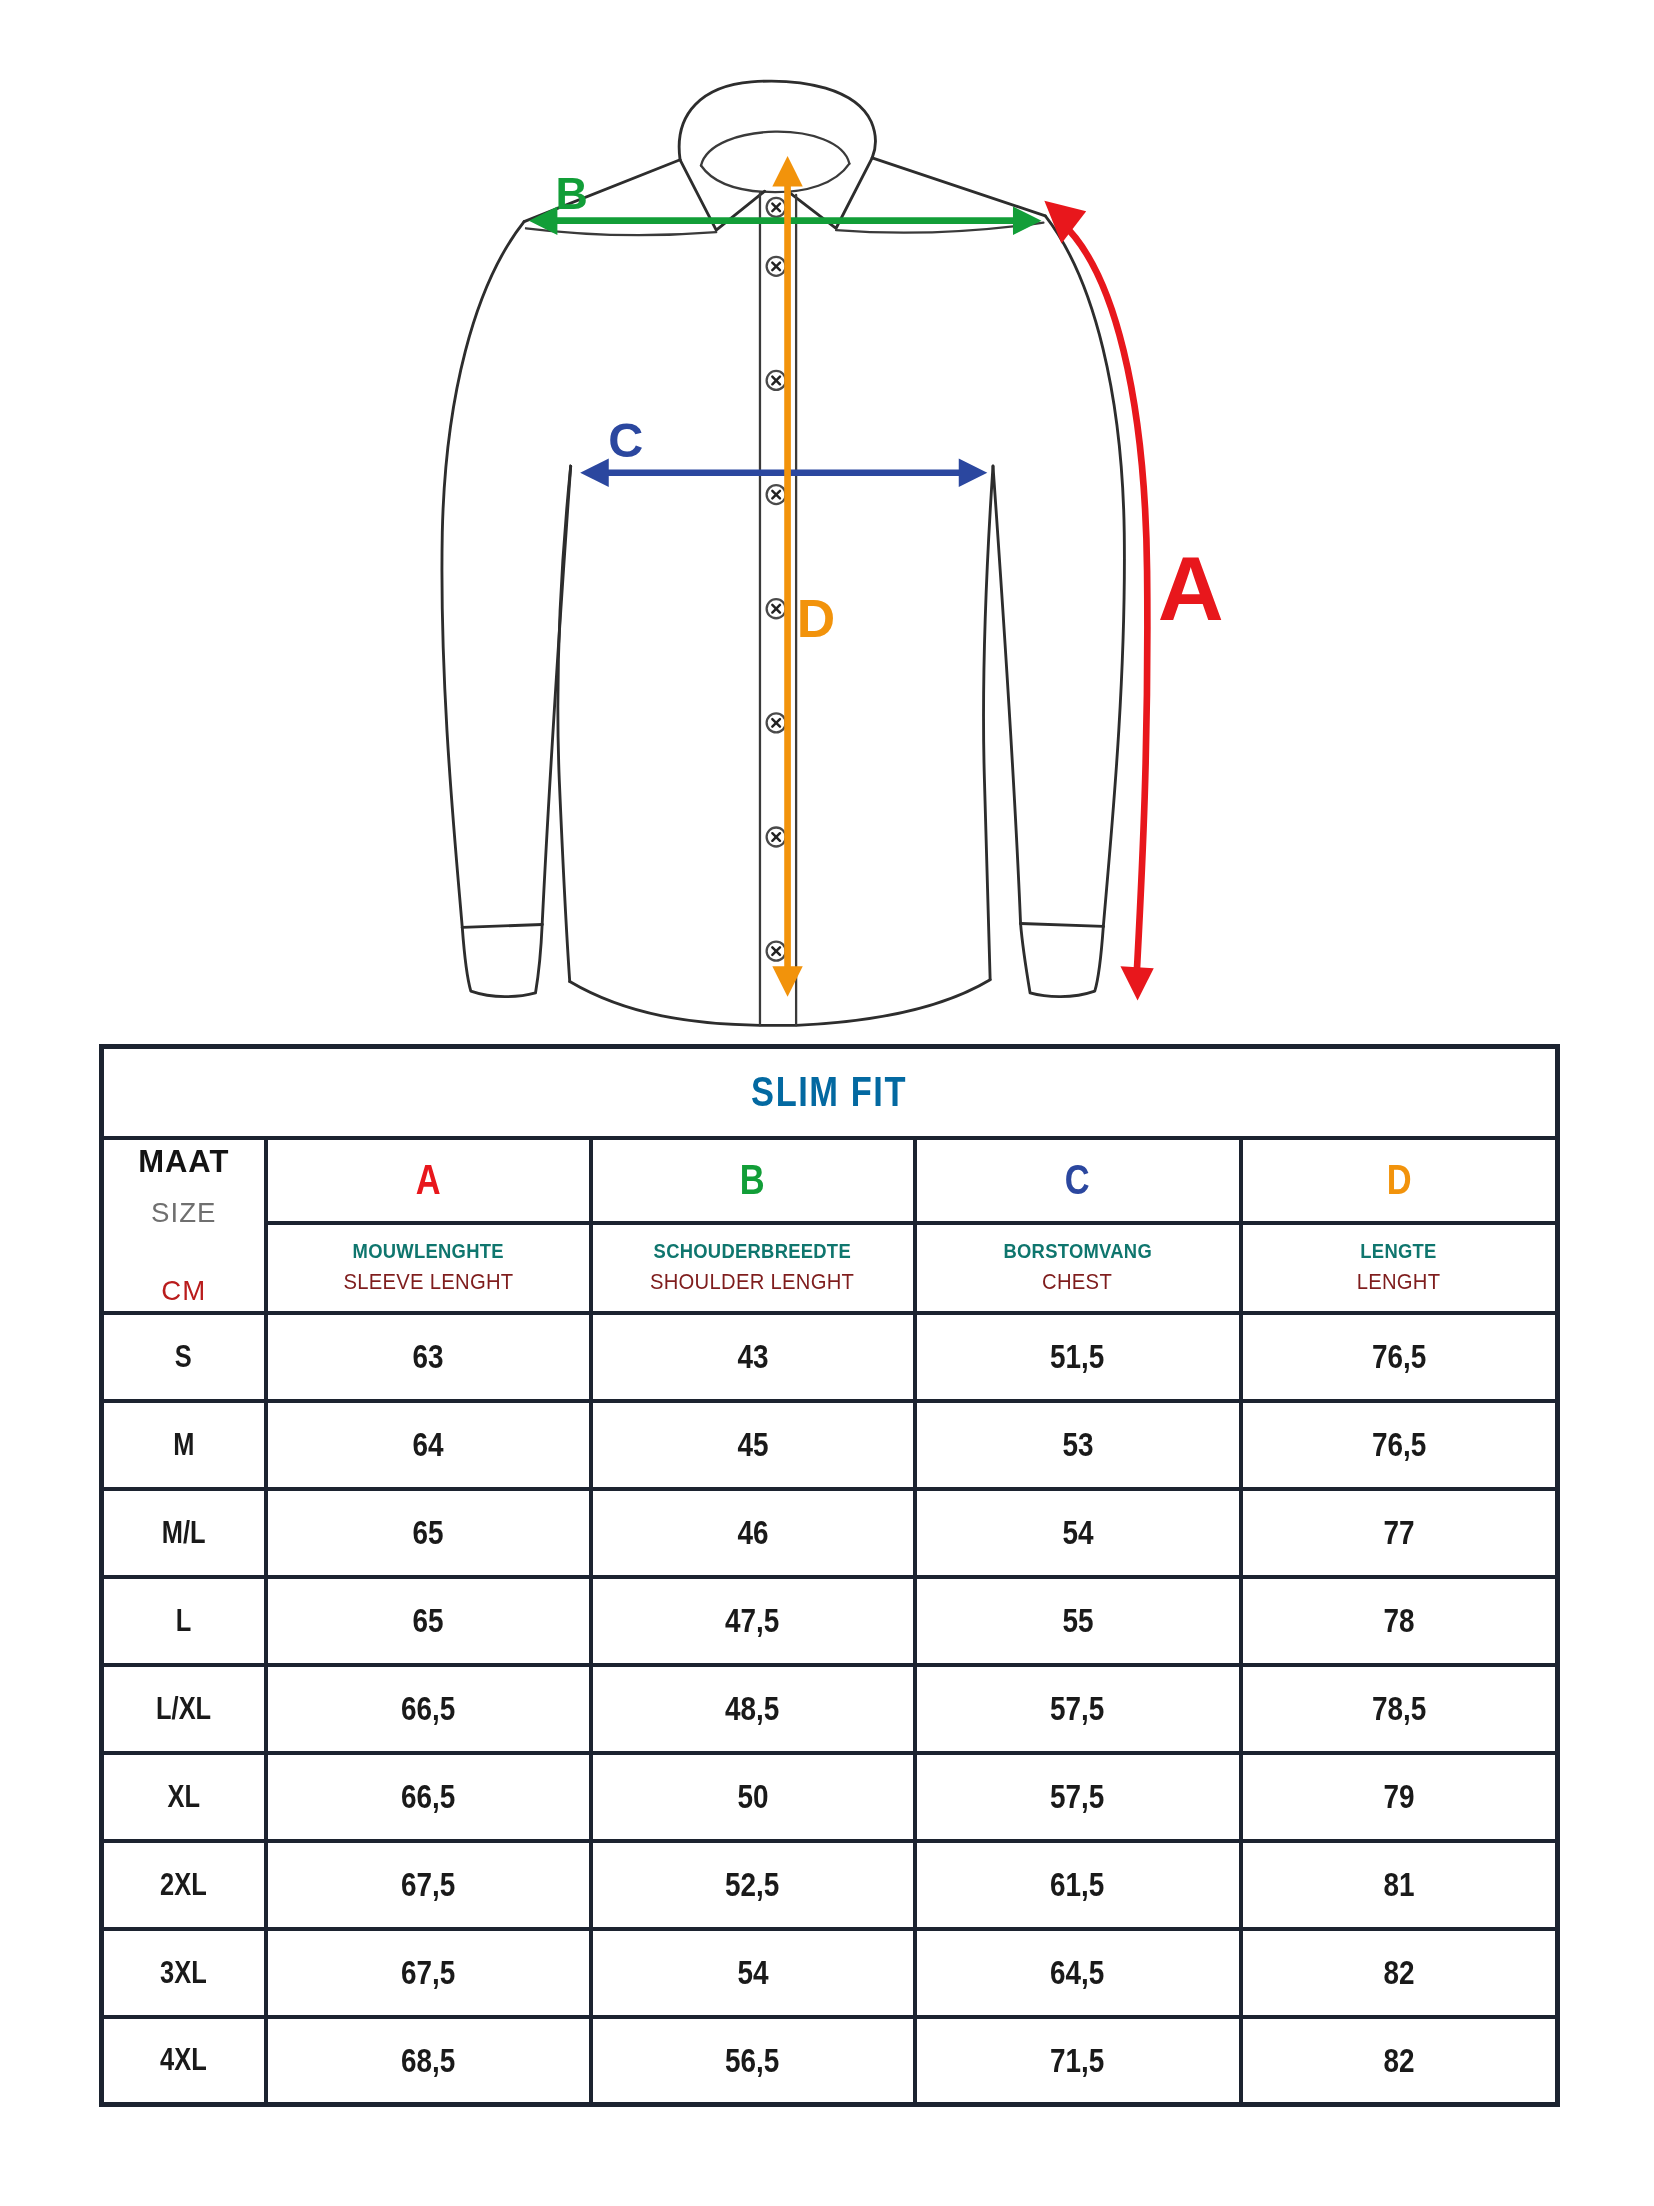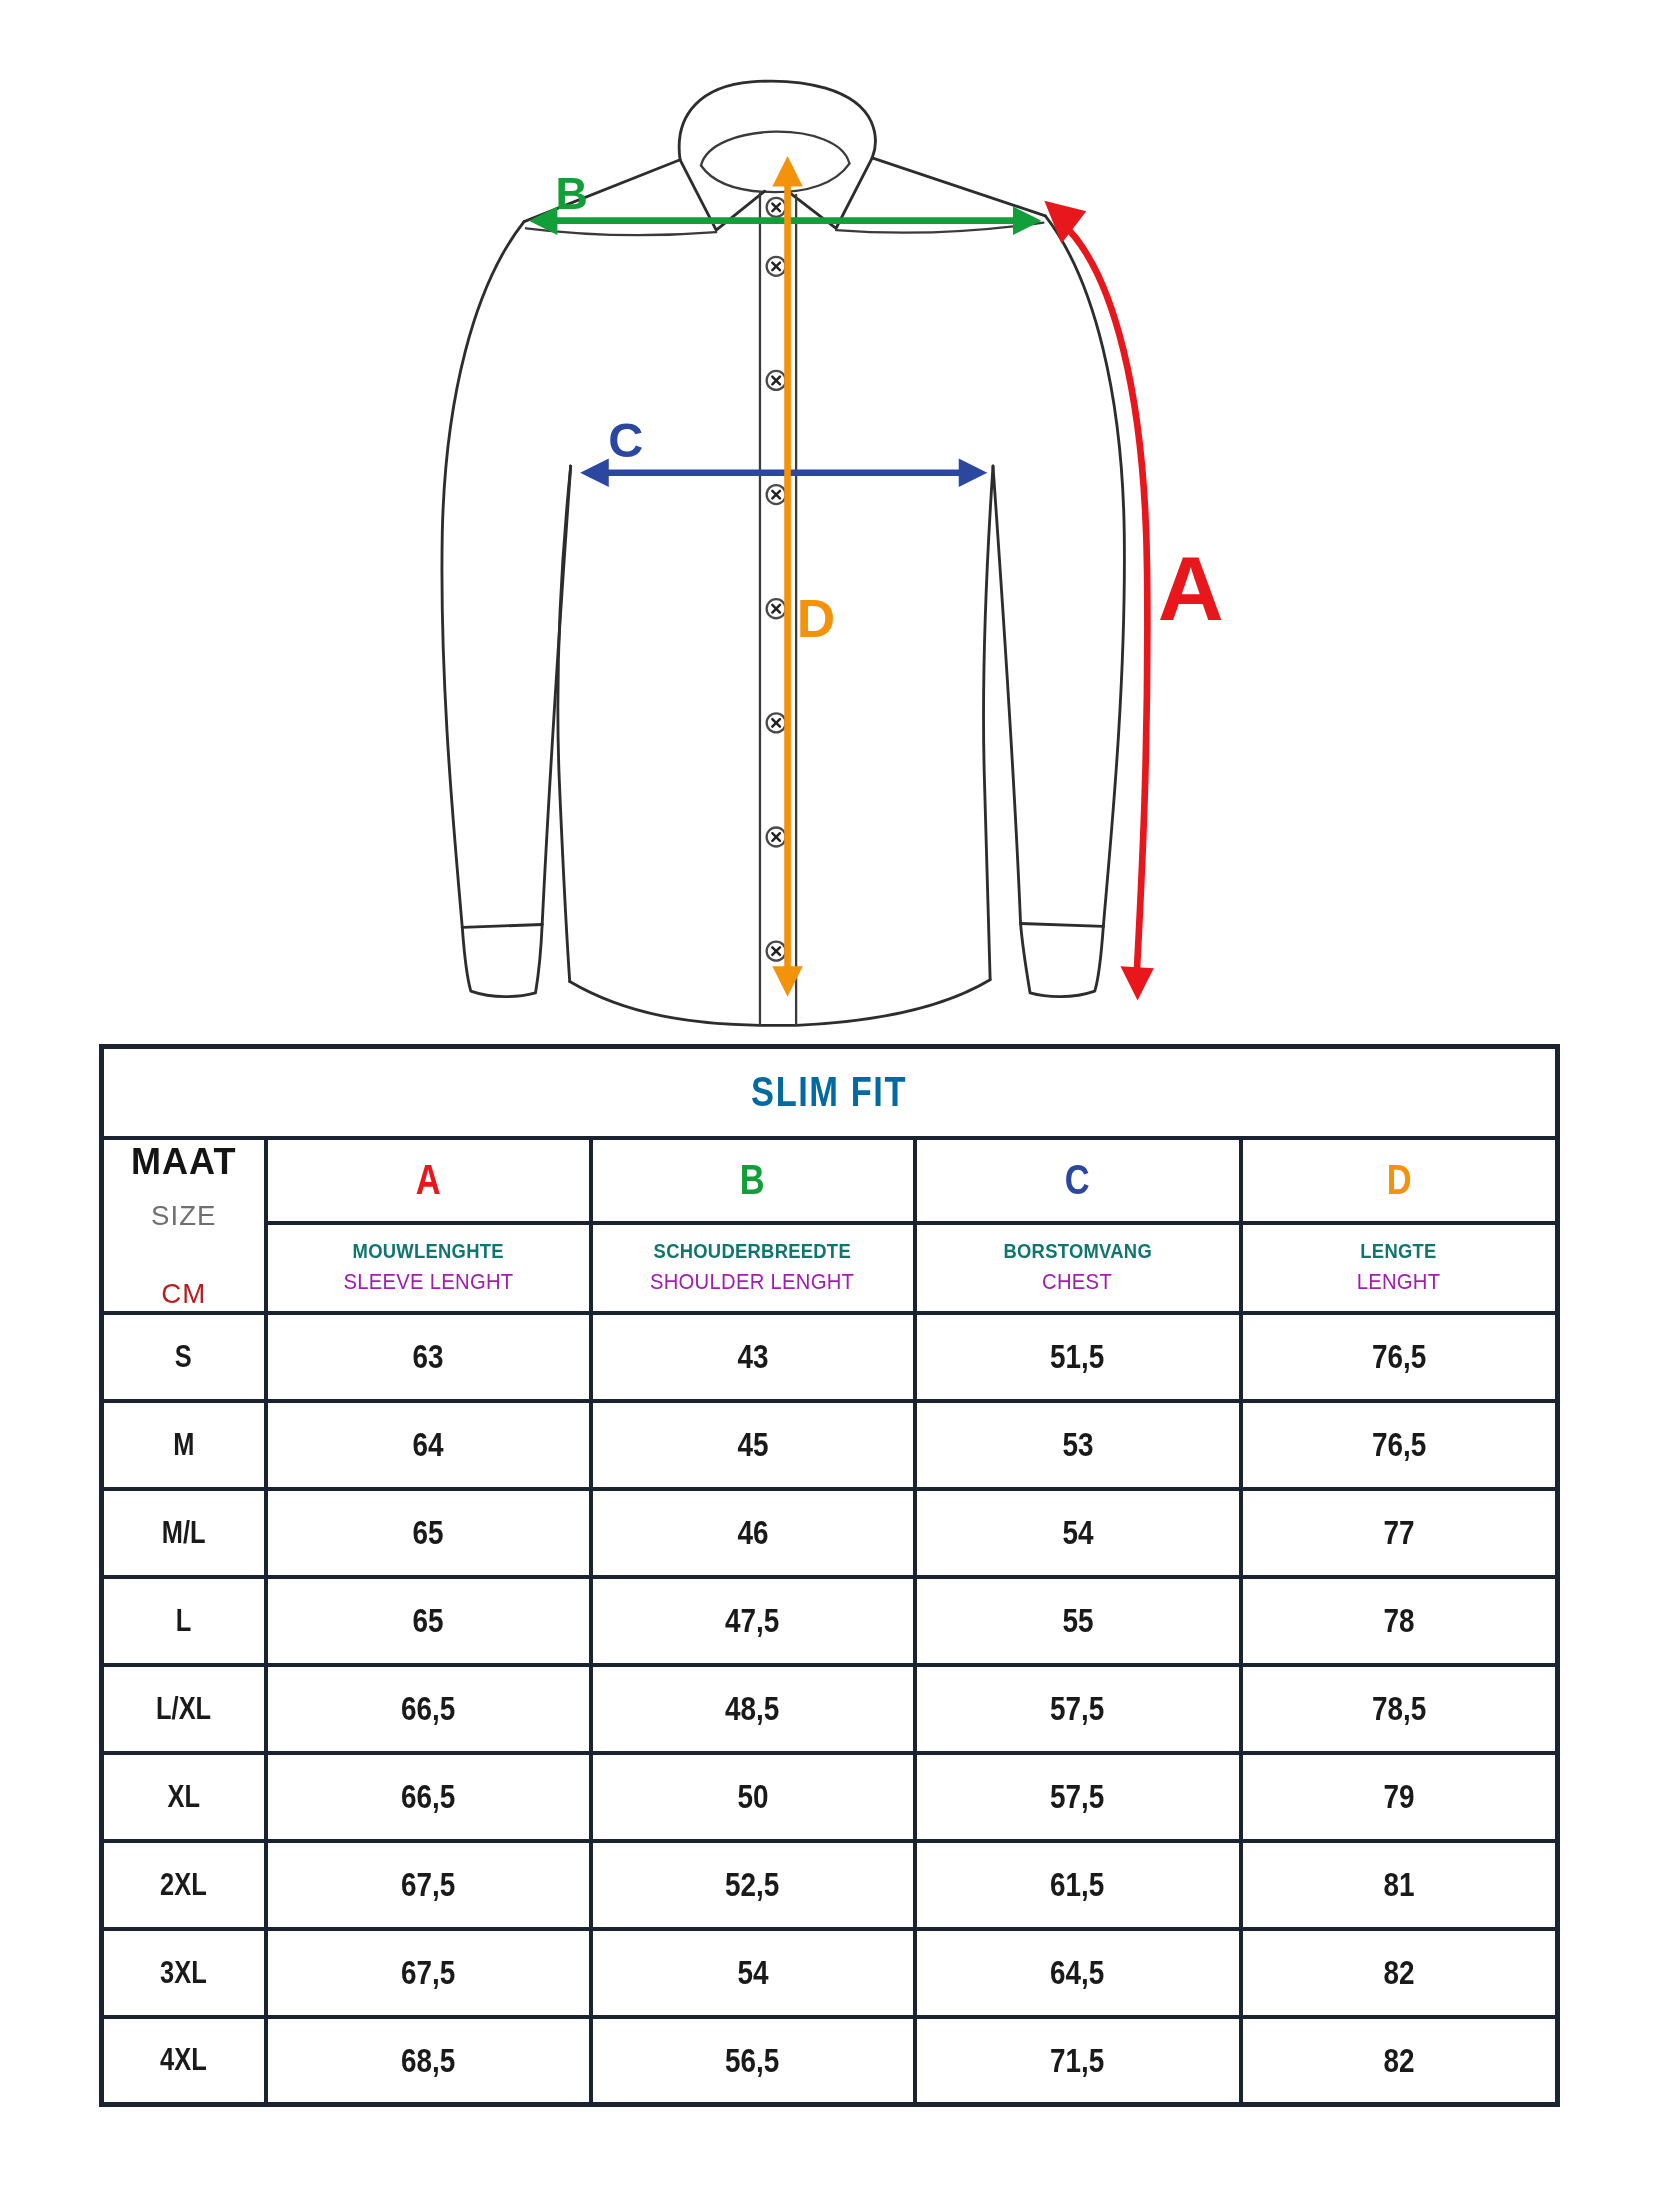--- a/index.html
+++ b/index.html
@@ -28,26 +28,26 @@
   tr.data-row{height:88px;}
 
   .cnd{display:inline-block;transform:scaleX(0.82);transform-origin:center;white-space:nowrap;}
   .cnd9{display:inline-block;transform:scaleX(0.92);transform-origin:center;white-space:nowrap;}
 
   .title-cell{font-size:42px;font-weight:700;letter-spacing:1.9px;color:#0369a1;}
   .letter-cell{font-size:42px;font-weight:700;}
   .t-red{color:#e8171c;}  .t-green{color:#129e38;}
   .t-blue{color:#2b479f;} .t-orange{color:#f2930b;}
 
-  .corner-cell .maat{font-size:36px;font-weight:700;color:#141414;letter-spacing:1px;}
+  .corner-cell .maat{font-size:31px;font-weight:700;color:#141414;letter-spacing:1px;}
   .corner-cell .size{font-size:27.6px;font-weight:500;color:#6f6f6f;letter-spacing:1px;margin-top:17px;}
   .corner-cell .cm{font-size:27.6px;font-weight:500;color:#b91c1c;letter-spacing:1px;margin-top:46px;}
 
   .name-cell .dutch{font-size:20px;font-weight:700;color:#0f766e;letter-spacing:0.3px;}
-  .name-cell .english{font-size:22px;font-weight:500;color:#a21caf;letter-spacing:0.3px;margin-top:6px;}
+  .name-cell .english{font-size:22px;font-weight:500;color:#7f1d1d;letter-spacing:0.3px;margin-top:6px;}
 
   .size-label{font-size:31px;font-weight:600;color:#1a1a1a;}
   .value-cell{font-size:34px;font-weight:700;color:#1a1a1a;}
 </style>
 </head>
 <body>
 
 <div class="diagram">
 <svg width="1655" height="1051" viewBox="0 0 1740 1105">
 

